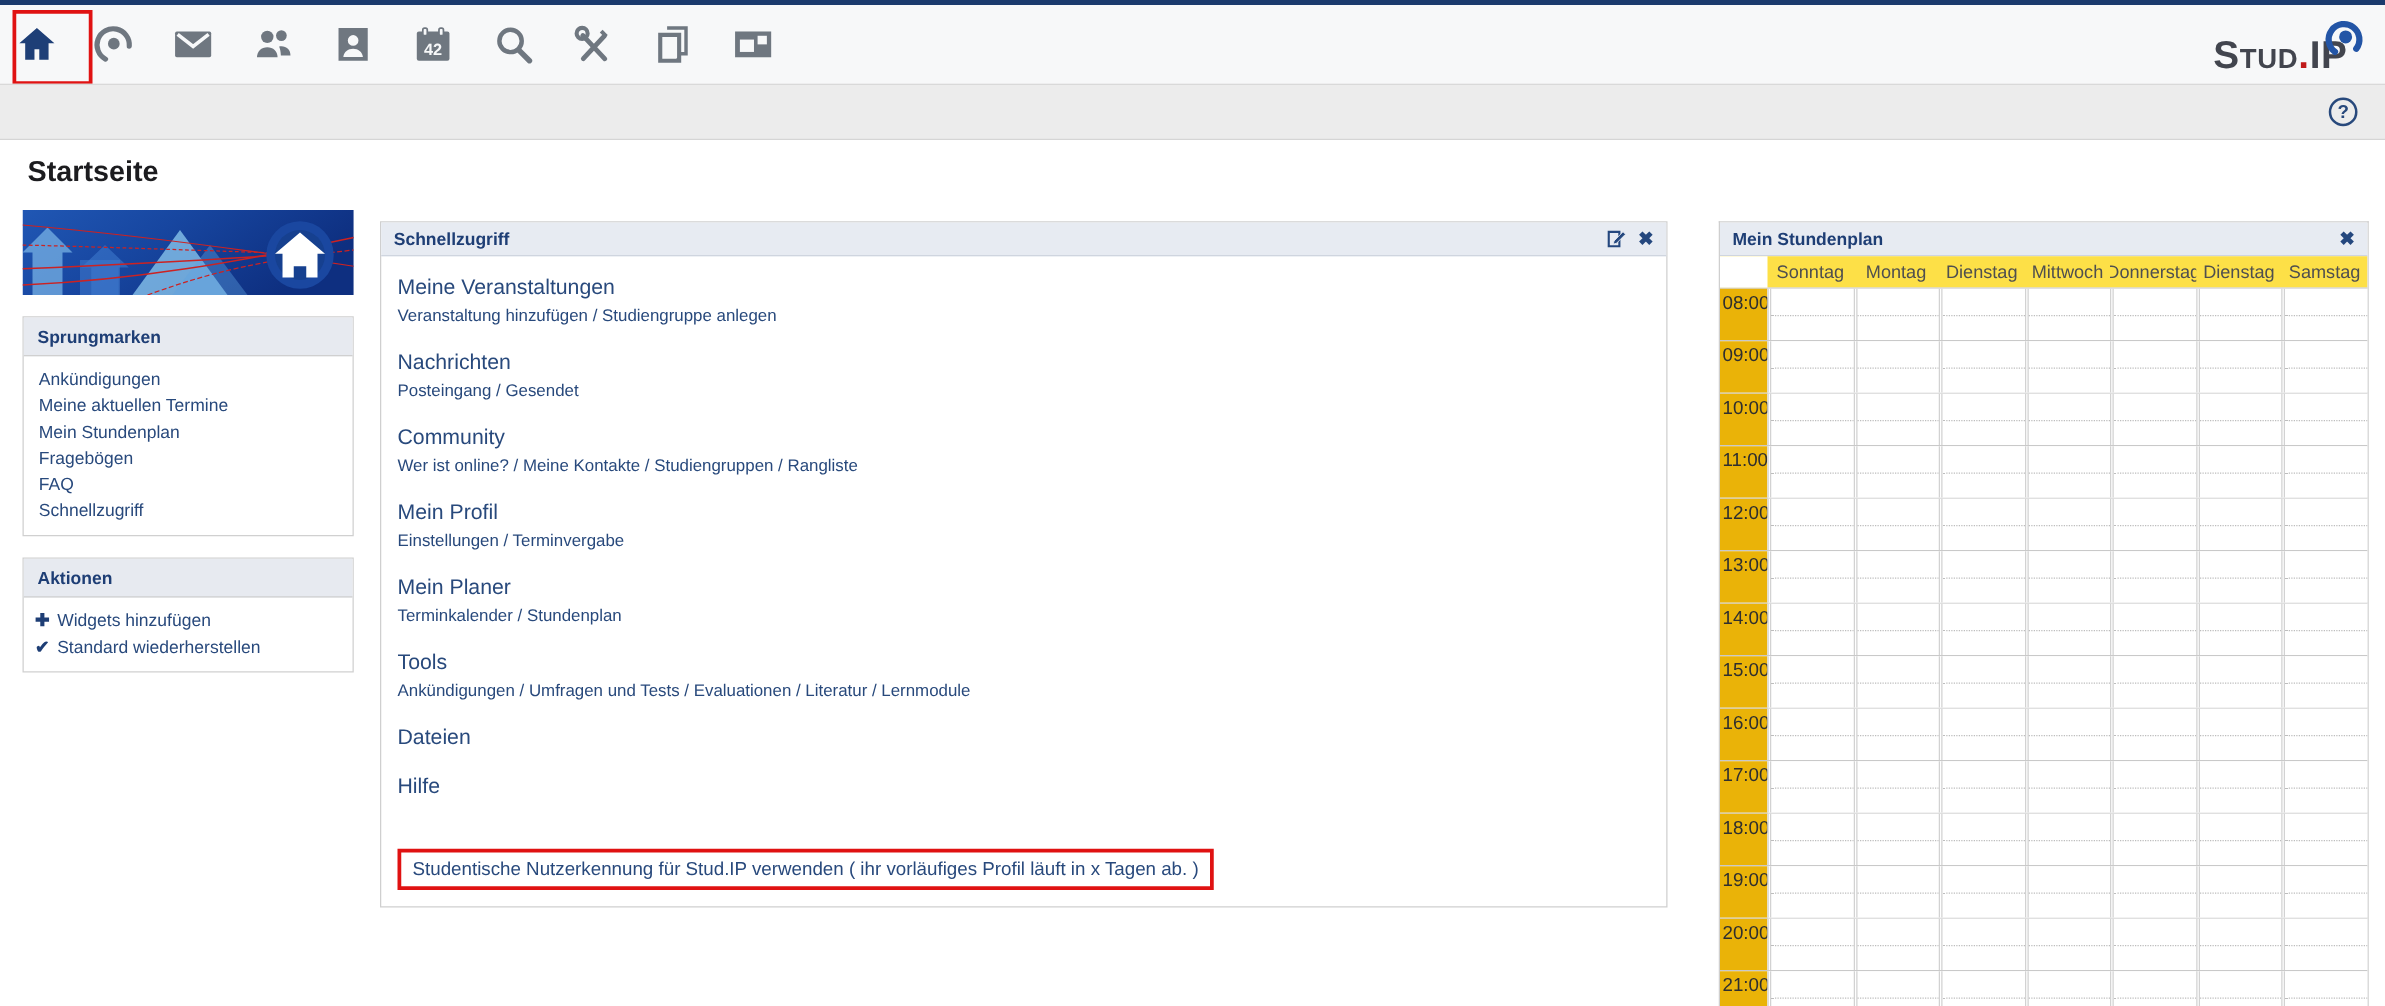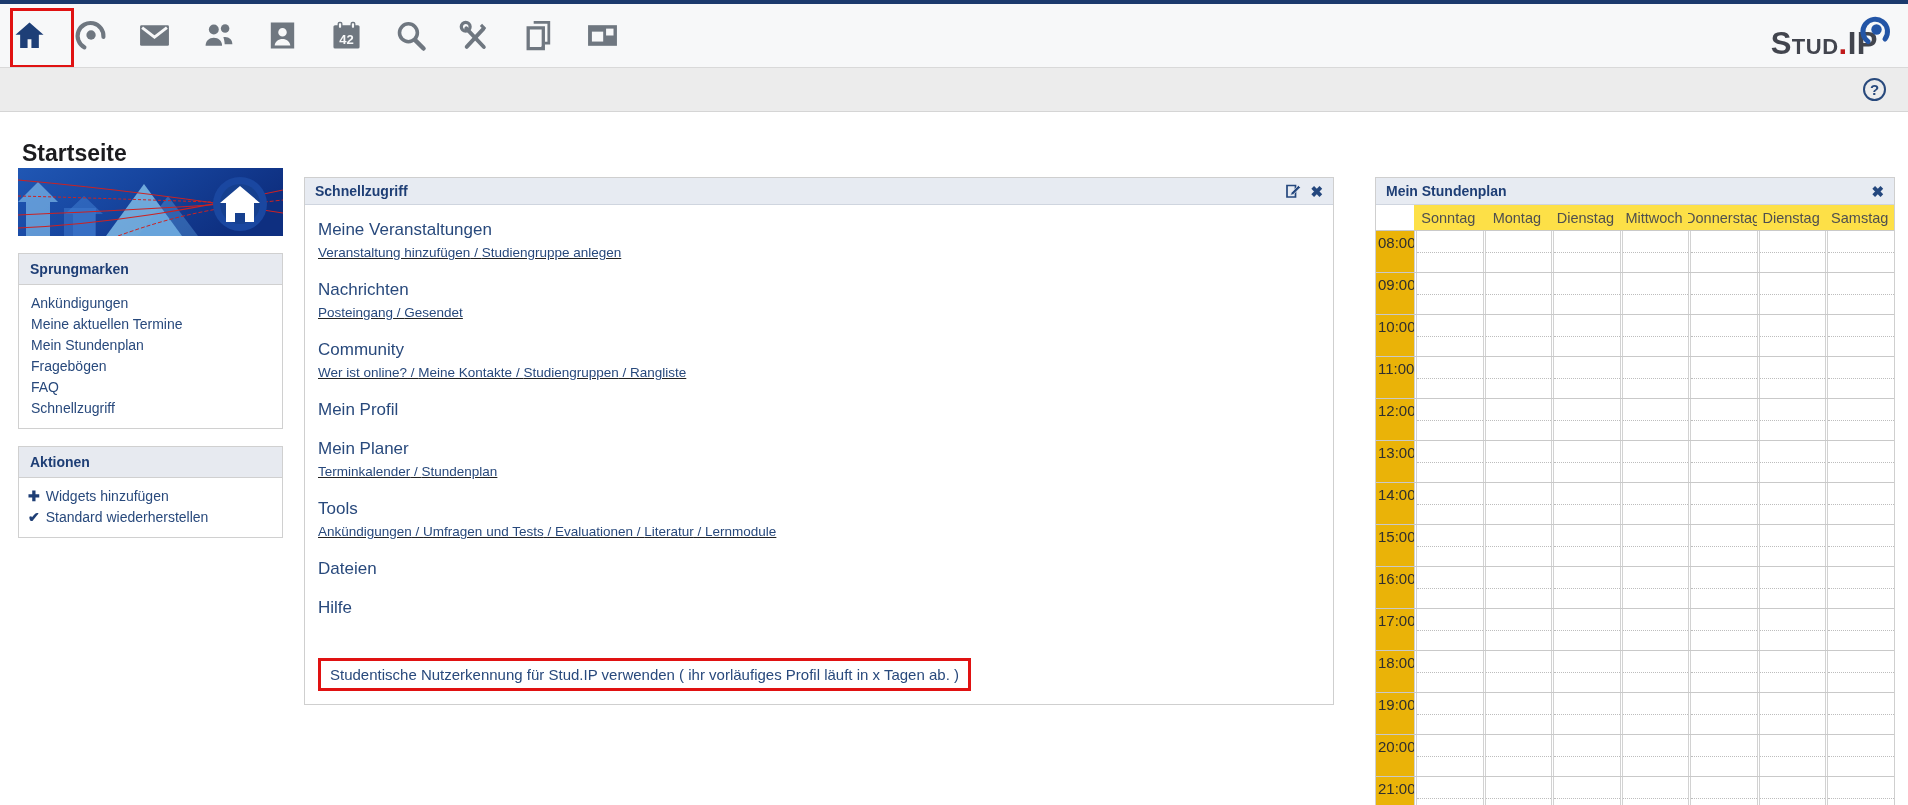--- a/index.html
+++ b/index.html
@@ -37,21 +37,21 @@
     position:absolute; left:0; top:67px; width:1908px; height:45px;
     background:#ececec; border-top:1px solid #d9d9d9; border-bottom:1px solid #d5d5d5;
   }
   .help-btn {
     position:absolute; right:22px; top:10px; width:23px; height:23px;
     border:2px solid #28497c; border-radius:50%; color:#28497c;
     font-weight:bold; font-size:15px; display:flex; align-items:center; justify-content:center;
   }
 
   
-  .page-title { position:absolute; left:22px; top:140px; font-size:23px; font-weight:bold; color:#1c1c1f; }
+  .page-title { position:absolute; left:22px; top:124px; font-size:23px; font-weight:bold; color:#1c1c1f; }
 
   
   .sidebar { position:absolute; left:18px; top:168px; width:265px; }
   .banner { width:265px; height:68px; display:block; }
   .side-box { margin-top:17px; border:1px solid #d0d0d0; background:#fff; }
   .side-box-header {
     background:#e7eaf0; border-bottom:1px solid #d0d0d0;
     padding:7px 11px; font-size:14px; font-weight:bold; color:#1e3e75;
   }
   .side-box-body { padding:8px 0 9px; }
@@ -69,21 +69,21 @@
   .close-x { color:#24477e; font-size:15px; font-weight:bold; line-height:15px; }
   .edit-ic { width:16px; height:16px; color:#24477e; }
   .edit-ic svg { width:100%; height:100%; }
 
   
   .quick-widget {
     position:absolute; left:304px; top:177px; width:1030px;
     border:1px solid #cfcfcf; background:#fff;
   }
   .qa-body { padding:15px 13px 13px; }
-  .qa-section { margin-bottom:19px;text-decoration:underline; }
+  .qa-section { margin-bottom:19px; }
   .qa-title { display:inline-block; font-size:17px; color:#28497c; line-height:20px; }
   .qa-links { margin-top:5px; font-size:13.5px; color:#28497c; line-height:16px; }
   .qa-link { color:#28497c; }
   .qa-notice {
     display:inline-block; margin-top:21px; border:3px solid #e01212;
     padding:5px 9px; font-size:15px; color:#28497c;
   }
 
   
   .tt-widget {
@@ -255,21 +255,21 @@
         </svg>
       </span>
       <span class="close-x">✖</span>
     </span>
   </div>
   <div class="qa-body">
     <div id="qa-sections">
         <div class="qa-section"><a class="qa-title">Meine Veranstaltungen</a><div class="qa-links"><a class="qa-link">Veranstaltung hinzufügen</a> / <a class="qa-link">Studiengruppe anlegen</a></div></div>
         <div class="qa-section"><a class="qa-title">Nachrichten</a><div class="qa-links"><a class="qa-link">Posteingang</a> / <a class="qa-link">Gesendet</a></div></div>
         <div class="qa-section"><a class="qa-title">Community</a><div class="qa-links"><a class="qa-link">Wer ist online?</a> / <a class="qa-link">Meine Kontakte</a> / <a class="qa-link">Studiengruppen</a> / <a class="qa-link">Rangliste</a></div></div>
-        <div class="qa-section"><a class="qa-title">Mein Profil</a></div>
+        <div class="qa-section"><a class="qa-title">Mein Profil</a><div class="qa-links"><a class="qa-link">Einstellungen</a> / <a class="qa-link">Terminvergabe</a></div></div>
         <div class="qa-section"><a class="qa-title">Mein Planer</a><div class="qa-links"><a class="qa-link">Terminkalender</a> / <a class="qa-link">Stundenplan</a></div></div>
         <div class="qa-section"><a class="qa-title">Tools</a><div class="qa-links"><a class="qa-link">Ankündigungen</a> / <a class="qa-link">Umfragen und Tests</a> / <a class="qa-link">Evaluationen</a> / <a class="qa-link">Literatur</a> / <a class="qa-link">Lernmodule</a></div></div>
         <div class="qa-section"><a class="qa-title">Dateien</a></div>
         <div class="qa-section"><a class="qa-title">Hilfe</a></div>
       </div>
     <a class="qa-notice">Studentische Nutzerkennung für Stud.IP verwenden ( ihr vorläufiges Profil läuft in x Tagen ab. )</a>
   </div>
 </div>
 
 <div class="tt-widget">

